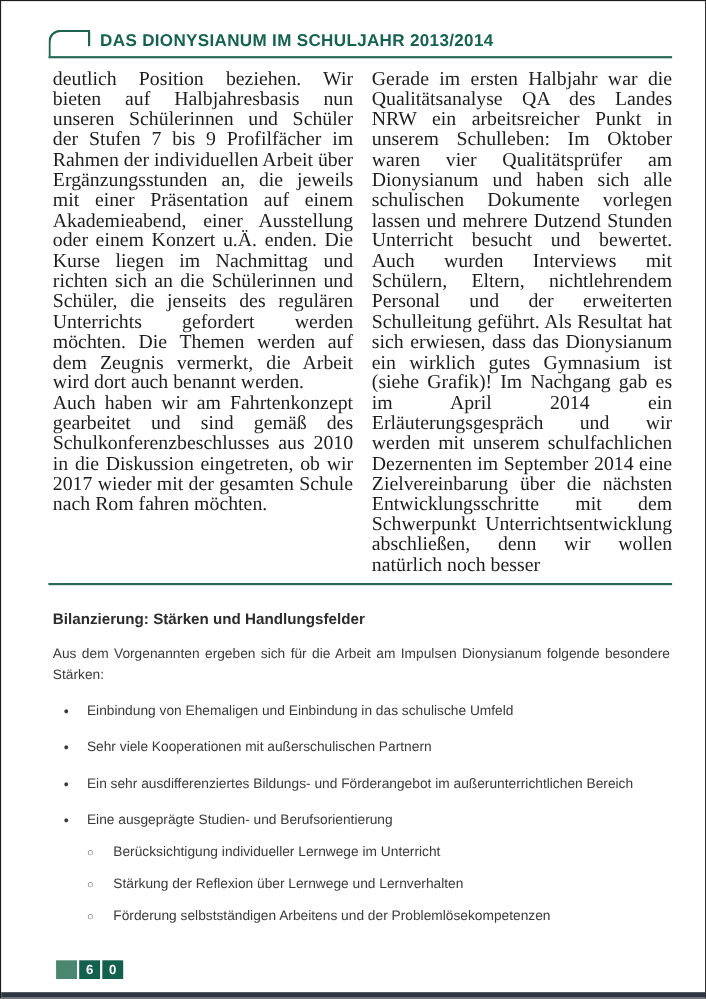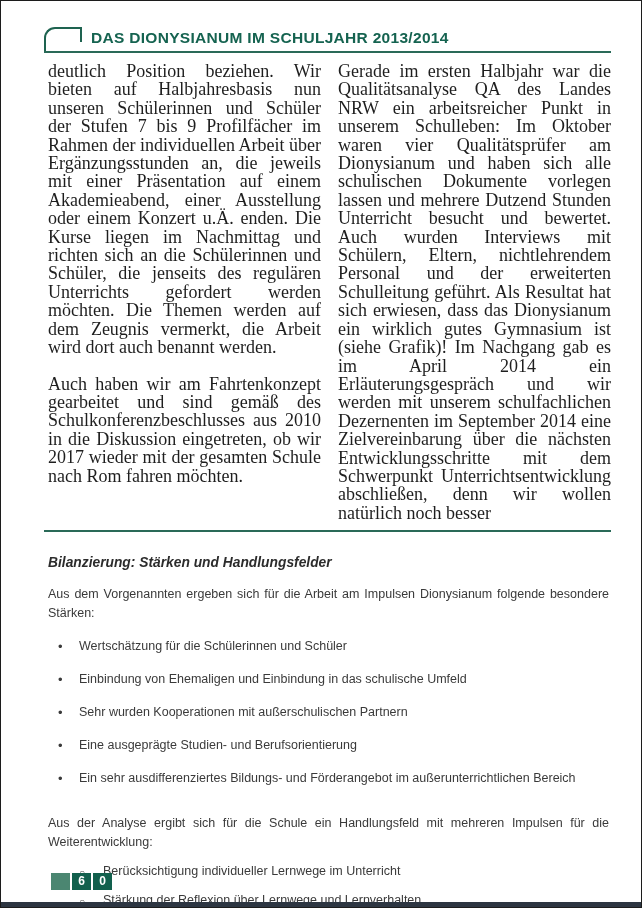--- a/index.html
+++ b/index.html
@@ -49,41 +49,40 @@
   }
   .col {
     flex: 1;
     font-family: "Liberation Serif", serif;
     font-size: 18px;
     line-height: 18.4px;
     color: #1e1e1e;
     text-align: justify;
     hyphens: auto;
   }
-  .col p + p { margin-top: 18px; }
+  .col p + p { }
 
   
   .separator {
     margin: 8px 30px 0 43px;
     border-bottom: 2px solid #2a6a58;
   }
 
   
   .section {
     margin: 21px 32px 0 47px;
     font-size: 12.5px;
     line-height: 19px;
     color: #3a3a3a;
   }
   .section-heading {
     font-size: 13.8px;
     font-weight: bold;
     color: #2c2c2c;
     margin-bottom: 13px;
-    font-style: italic;
   }
   .section-intro { text-align: justify; hyphens: auto; }
   ul { list-style: none; }
   .strengths { margin-top: 4px; }
   .strengths > li, .development > li {
     position: relative;
     padding-left: 31px;
     margin-top: 14px;
     text-align: left;
   }
@@ -153,28 +152,26 @@
   </div>
 
   <div class="separator"></div>
 
   <div class="section">
     <div class="section-heading">Bilanzierung: Stärken und Handlungsfelder</div>
 
     <p class="section-intro">Aus dem Vorgenannten ergeben sich für die Arbeit am Impulsen Dionysianum folgende besondere Stärken:</p>
 
     <ul class="strengths">
-      <li>Wertschätzung für die Schülerinnen und Schüler</li>
       <li>Einbindung von Ehemaligen und Einbindung in das schulische Umfeld</li>
-      <li>Sehr wurden Kooperationen mit außerschulischen Partnern</li>
+      <li>Sehr viele Kooperationen mit außerschulischen Partnern</li>
+      <li>Ein sehr ausdifferenziertes Bildungs- und Förderangebot im außerunterrichtlichen Bereich</li>
       <li>Eine ausgeprägte Studien- und Berufsorientierung</li>
-      <li>Ein sehr ausdifferenziertes Bildungs- und Förderangebot im außerunterrichtlichen Bereich</li>
     </ul>
 
-    <p class="section-intro intro-2">Aus der Analyse ergibt sich für die Schule ein Handlungsfeld mit mehreren Impulsen für die Weiterentwicklung:</p>
 
     <ul class="dev-sub">
       <li>Berücksichtigung individueller Lernwege im Unterricht</li>
       <li>Stärkung der Reflexion über Lernwege und Lernverhalten</li>
       <li>Förderung selbstständigen Arbeitens und der Problemlösekompetenzen</li>
 
     </ul>
   </div>
 
   <div class="footer-boxes">

